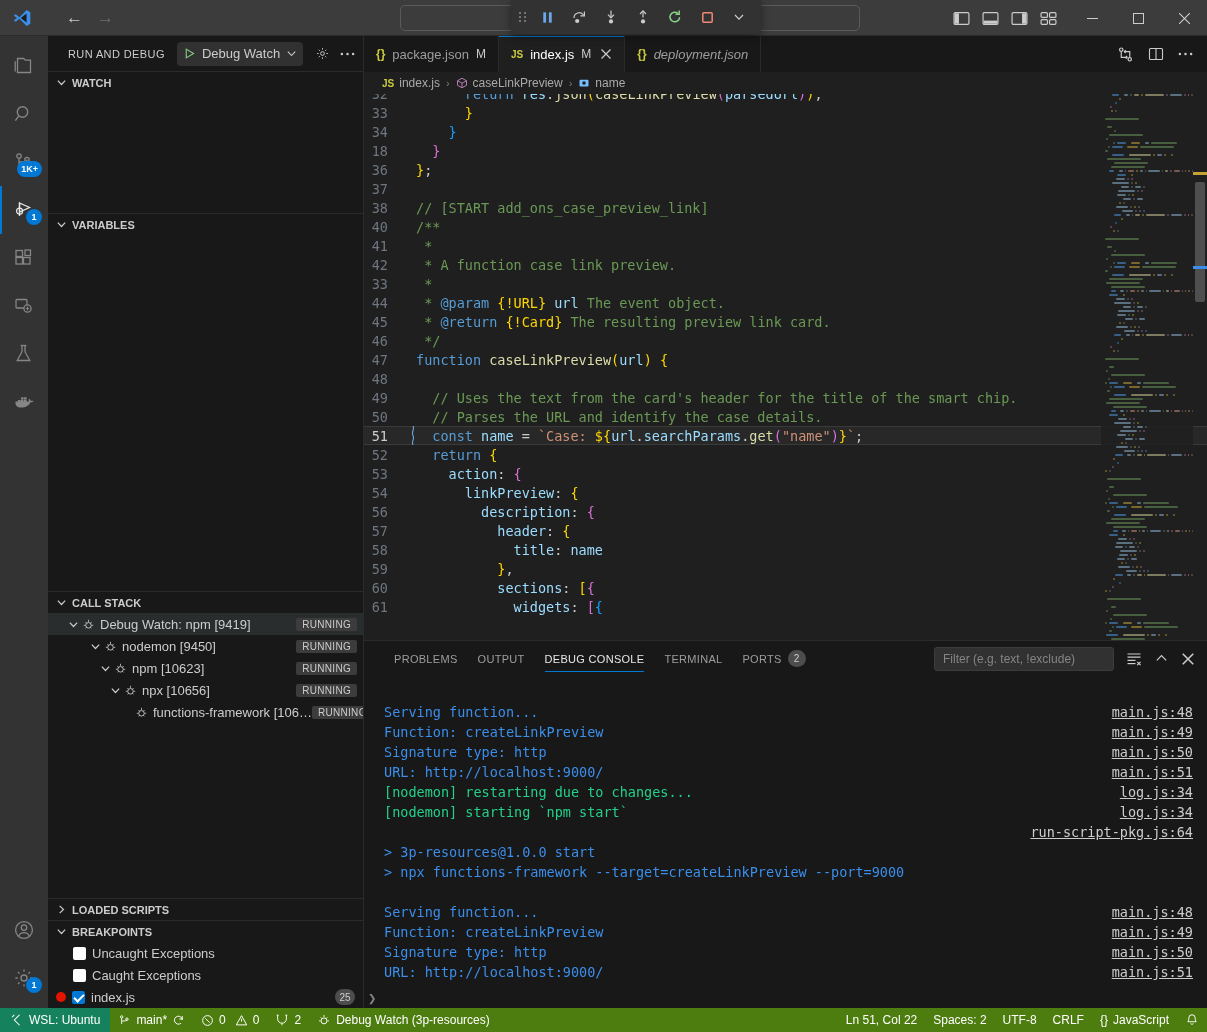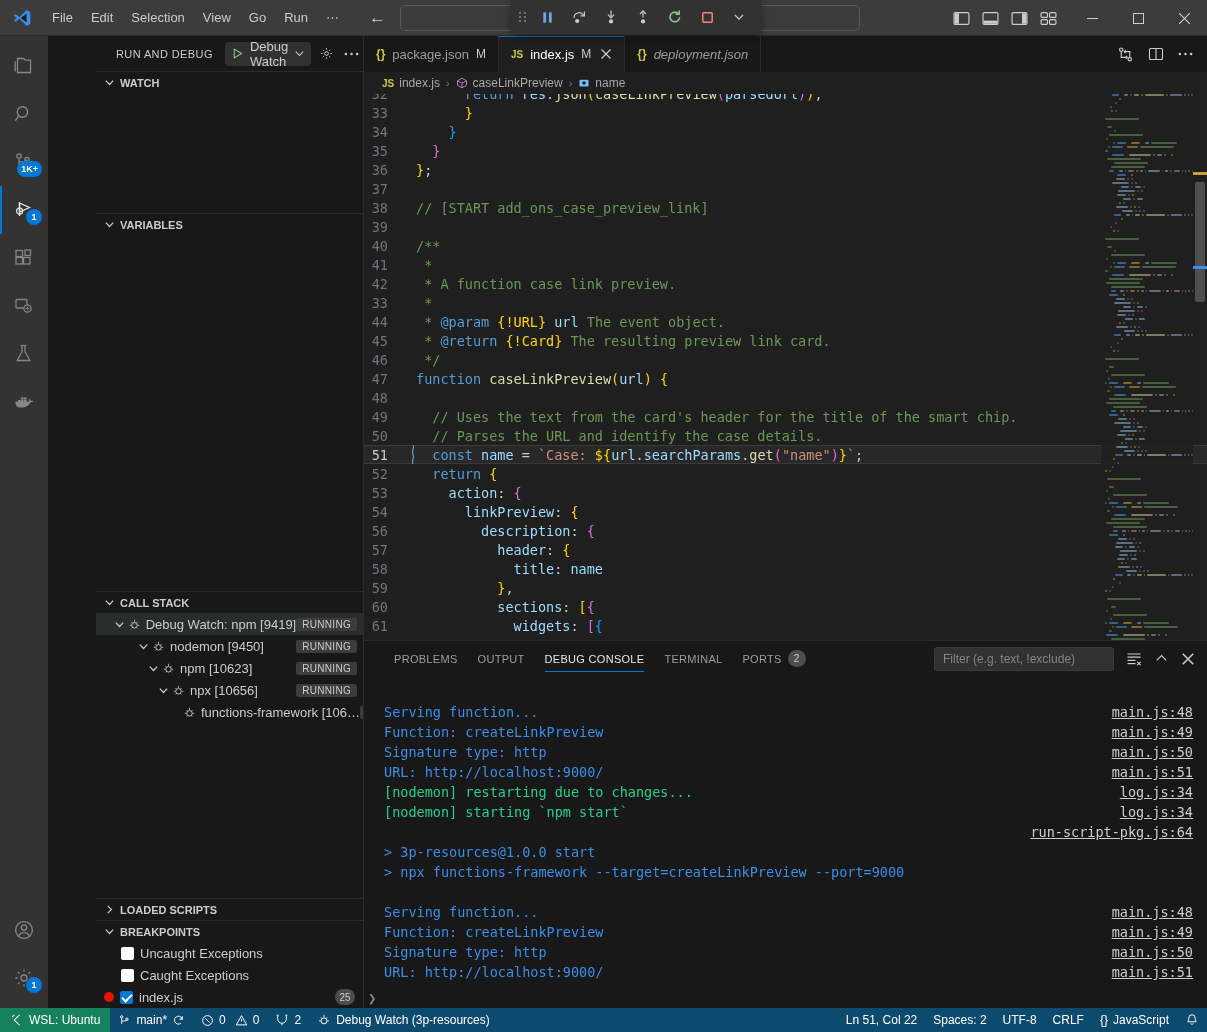--- a/index.html
+++ b/index.html
@@ -63,21 +63,21 @@
     content: ''; position: absolute; left: 0; top: 0; bottom: 0; width: 2px; background: #0078d4;
   }
   .act-badge {
     position: absolute; right: 6px; bottom: 9px; background: #0078d4; color: #fff;
     border-radius: 9px; min-width: 16px; height: 16px; font-size: 9px; font-weight: bold;
     display: flex; align-items: center; justify-content: center; padding: 0 4px;
   }
   .act-spacer { flex: 1; }
 
   
-  .sidebar { width: 316px; background: #181818; flex: none; display: flex; flex-direction: column; border-right: 1px solid #2b2b2b; padding-left: 48px; }
+  .sidebar { width: 316px; background: #181818; flex: none; display: flex; flex-direction: column; border-right: 1px solid #2b2b2b; }
   .sb-title {
     height: 35px; display: flex; align-items: center; padding: 0 8px 0 20px; gap: 8px; flex: none;
   }
   .sb-title-text { font-size: 11px; text-transform: uppercase; color: #cccccc; letter-spacing: .4px; white-space: nowrap; }
   .config-pill {
     display: flex; align-items: center; gap: 6px; background: #313131; border-radius: 4px;
     height: 24px; padding: 0 6px; margin-left: 4px;
   }
   .config-name { font-size: 13px; color: #cccccc; }
   .sb-title-icons { margin-left: auto; display: flex; align-items: center; gap: 10px; color: #cccccc; }
@@ -202,48 +202,39 @@
   .con-link {
     position: absolute; right: 14px; color: #cccccc; text-decoration: underline;
     font-family: "DejaVu Sans Mono", monospace; font-size: 13.5px;
   }
   .console-left-arrow {
     position: absolute; left: 4px; bottom: 2px; color: #858585; font-size: 14px;
   }
 
   
   .statusbar {
-    height: 24px; background: #0c4a6e; color: #ffffff; display: flex; align-items: center;
+    height: 24px; background: #4d7c0f; color: #ffffff; display: flex; align-items: center;
     flex: none; font-size: 12px;
   }
   .st-item { display: flex; align-items: center; gap: 5px; padding: 0 8px; height: 24px; white-space: nowrap; }
   .st-right { margin-left: auto; display: flex; align-items: center; }
   .st-remote { background: #16825d; padding: 0 10px; }
   svg { display: block; }
 </style>
 </head>
 <body>
 
 <div class="app">
 
   <div class="titlebar">
     <div class="vscode-logo">
       <svg width="20" height="20" viewBox="0 0 24 24">
         <path d="M17.5 2.5 9 11 4.5 7.5 2 9l4 3-4 3 2.5 1.5L9 13l8.5 8.5L22 19V5l-4.5-2.5z" fill="#3b8eea"></path>
         <path d="M17.5 6.5v11L10.5 12l7-5.5z" fill="#1e1e1e"></path>
       </svg>
-    </div>
-    <div class="menu">
-      <div class="menu-item">File</div>
-      <div class="menu-item">Edit</div>
-      <div class="menu-item">Selection</div>
-      <div class="menu-item">View</div>
-      <div class="menu-item">Go</div>
-      <div class="menu-item">Run</div>
-      <div class="menu-item">⋯</div>
     </div>
     <div class="nav-arrows">
       <span class="arrow">←</span>
       <span class="arrow dim">→</span>
     </div>
     <div class="qinput">
       <span style="padding-left:230px">tu]</span>
     </div>
 
     <div class="layout-icons">
@@ -684,25 +675,24 @@
           </span>
           <span>name</span>
         </span>
       </div>
 
       <div class="code-wrap">
         <div class="code-scroll" id="code-lines">
             <div class="code-line" style="margin-top: -10px;"><span class="ln">32</span><span class="gutter-bp"></span><span><span class="c-plain">      </span><span class="c-key">return</span><span class="c-plain"> </span><span class="c-var">res</span><span class="c-plain">.</span><span class="c-fn">json</span><span class="b1">(</span><span class="c-fn">caseLinkPreview</span><span class="b2">(</span><span class="c-var">parsedUrl</span><span class="b2">)</span><span class="b1">)</span><span class="c-plain">;</span></span></div>
             <div class="code-line"><span class="ln">33</span><span class="gutter-bp"></span><span><span class="c-plain">      </span><span class="b1">}</span></span></div>
             <div class="code-line"><span class="ln">34</span><span class="gutter-bp"></span><span><span class="c-plain">    </span><span class="b3">}</span></span></div>
-            <div class="code-line"><span class="ln">35</span><span class="gutter-bp"></span><span><span class="c-plain">  </span><span class="b2">}</span></span></div>
+            <div class="code-line"><span class="ln">18</span><span class="gutter-bp"></span><span><span class="c-plain">  </span><span class="b2">}</span></span></div>
             <div class="code-line"><span class="ln">36</span><span class="gutter-bp"></span><span><span class="b1">}</span><span class="c-plain">;</span></span></div>
             <div class="code-line"><span class="ln">37</span><span class="gutter-bp"></span><span></span></div>
             <div class="code-line"><span class="ln">38</span><span class="gutter-bp"></span><span><span class="c-comment">// [START add_ons_case_preview_link]</span></span></div>
-            <div class="code-line"><span class="ln">39</span><span class="gutter-bp"></span><span></span></div>
             <div class="code-line"><span class="ln">40</span><span class="gutter-bp"></span><span><span class="c-comment">/**</span></span></div>
             <div class="code-line"><span class="ln">41</span><span class="gutter-bp"></span><span><span class="c-comment"> *</span></span></div>
             <div class="code-line"><span class="ln">42</span><span class="gutter-bp"></span><span><span class="c-comment"> * A function case link preview.</span></span></div>
             <div class="code-line"><span class="ln">33</span><span class="gutter-bp"></span><span><span class="c-comment"> *</span></span></div>
             <div class="code-line"><span class="ln">44</span><span class="gutter-bp"></span><span><span class="c-comment"> * </span><span class="c-jsdoc">@param</span><span class="c-comment"> </span><span class="b1">{!URL}</span><span class="c-comment"> </span><span class="c-var">url</span><span class="c-comment"> The event object.</span></span></div>
             <div class="code-line"><span class="ln">45</span><span class="gutter-bp"></span><span><span class="c-comment"> * </span><span class="c-jsdoc">@return</span><span class="c-comment"> </span><span class="b1">{!Card}</span><span class="c-comment"> The resulting preview link card.</span></span></div>
             <div class="code-line"><span class="ln">46</span><span class="gutter-bp"></span><span><span class="c-comment"> */</span></span></div>
             <div class="code-line"><span class="ln">47</span><span class="gutter-bp"></span><span><span class="c-key">function</span><span class="c-plain"> </span><span class="c-fn">caseLinkPreview</span><span class="b1">(</span><span class="c-var">url</span><span class="b1">)</span><span class="c-plain"> </span><span class="b1">{</span></span></div>
             <div class="code-line"><span class="ln">48</span><span class="gutter-bp"></span></div>
             <div class="code-line"><span class="ln">49</span><span class="gutter-bp"></span><span><span class="c-comment">  // Uses the text from the card's header for the title of the smart chip.</span></span></div>

